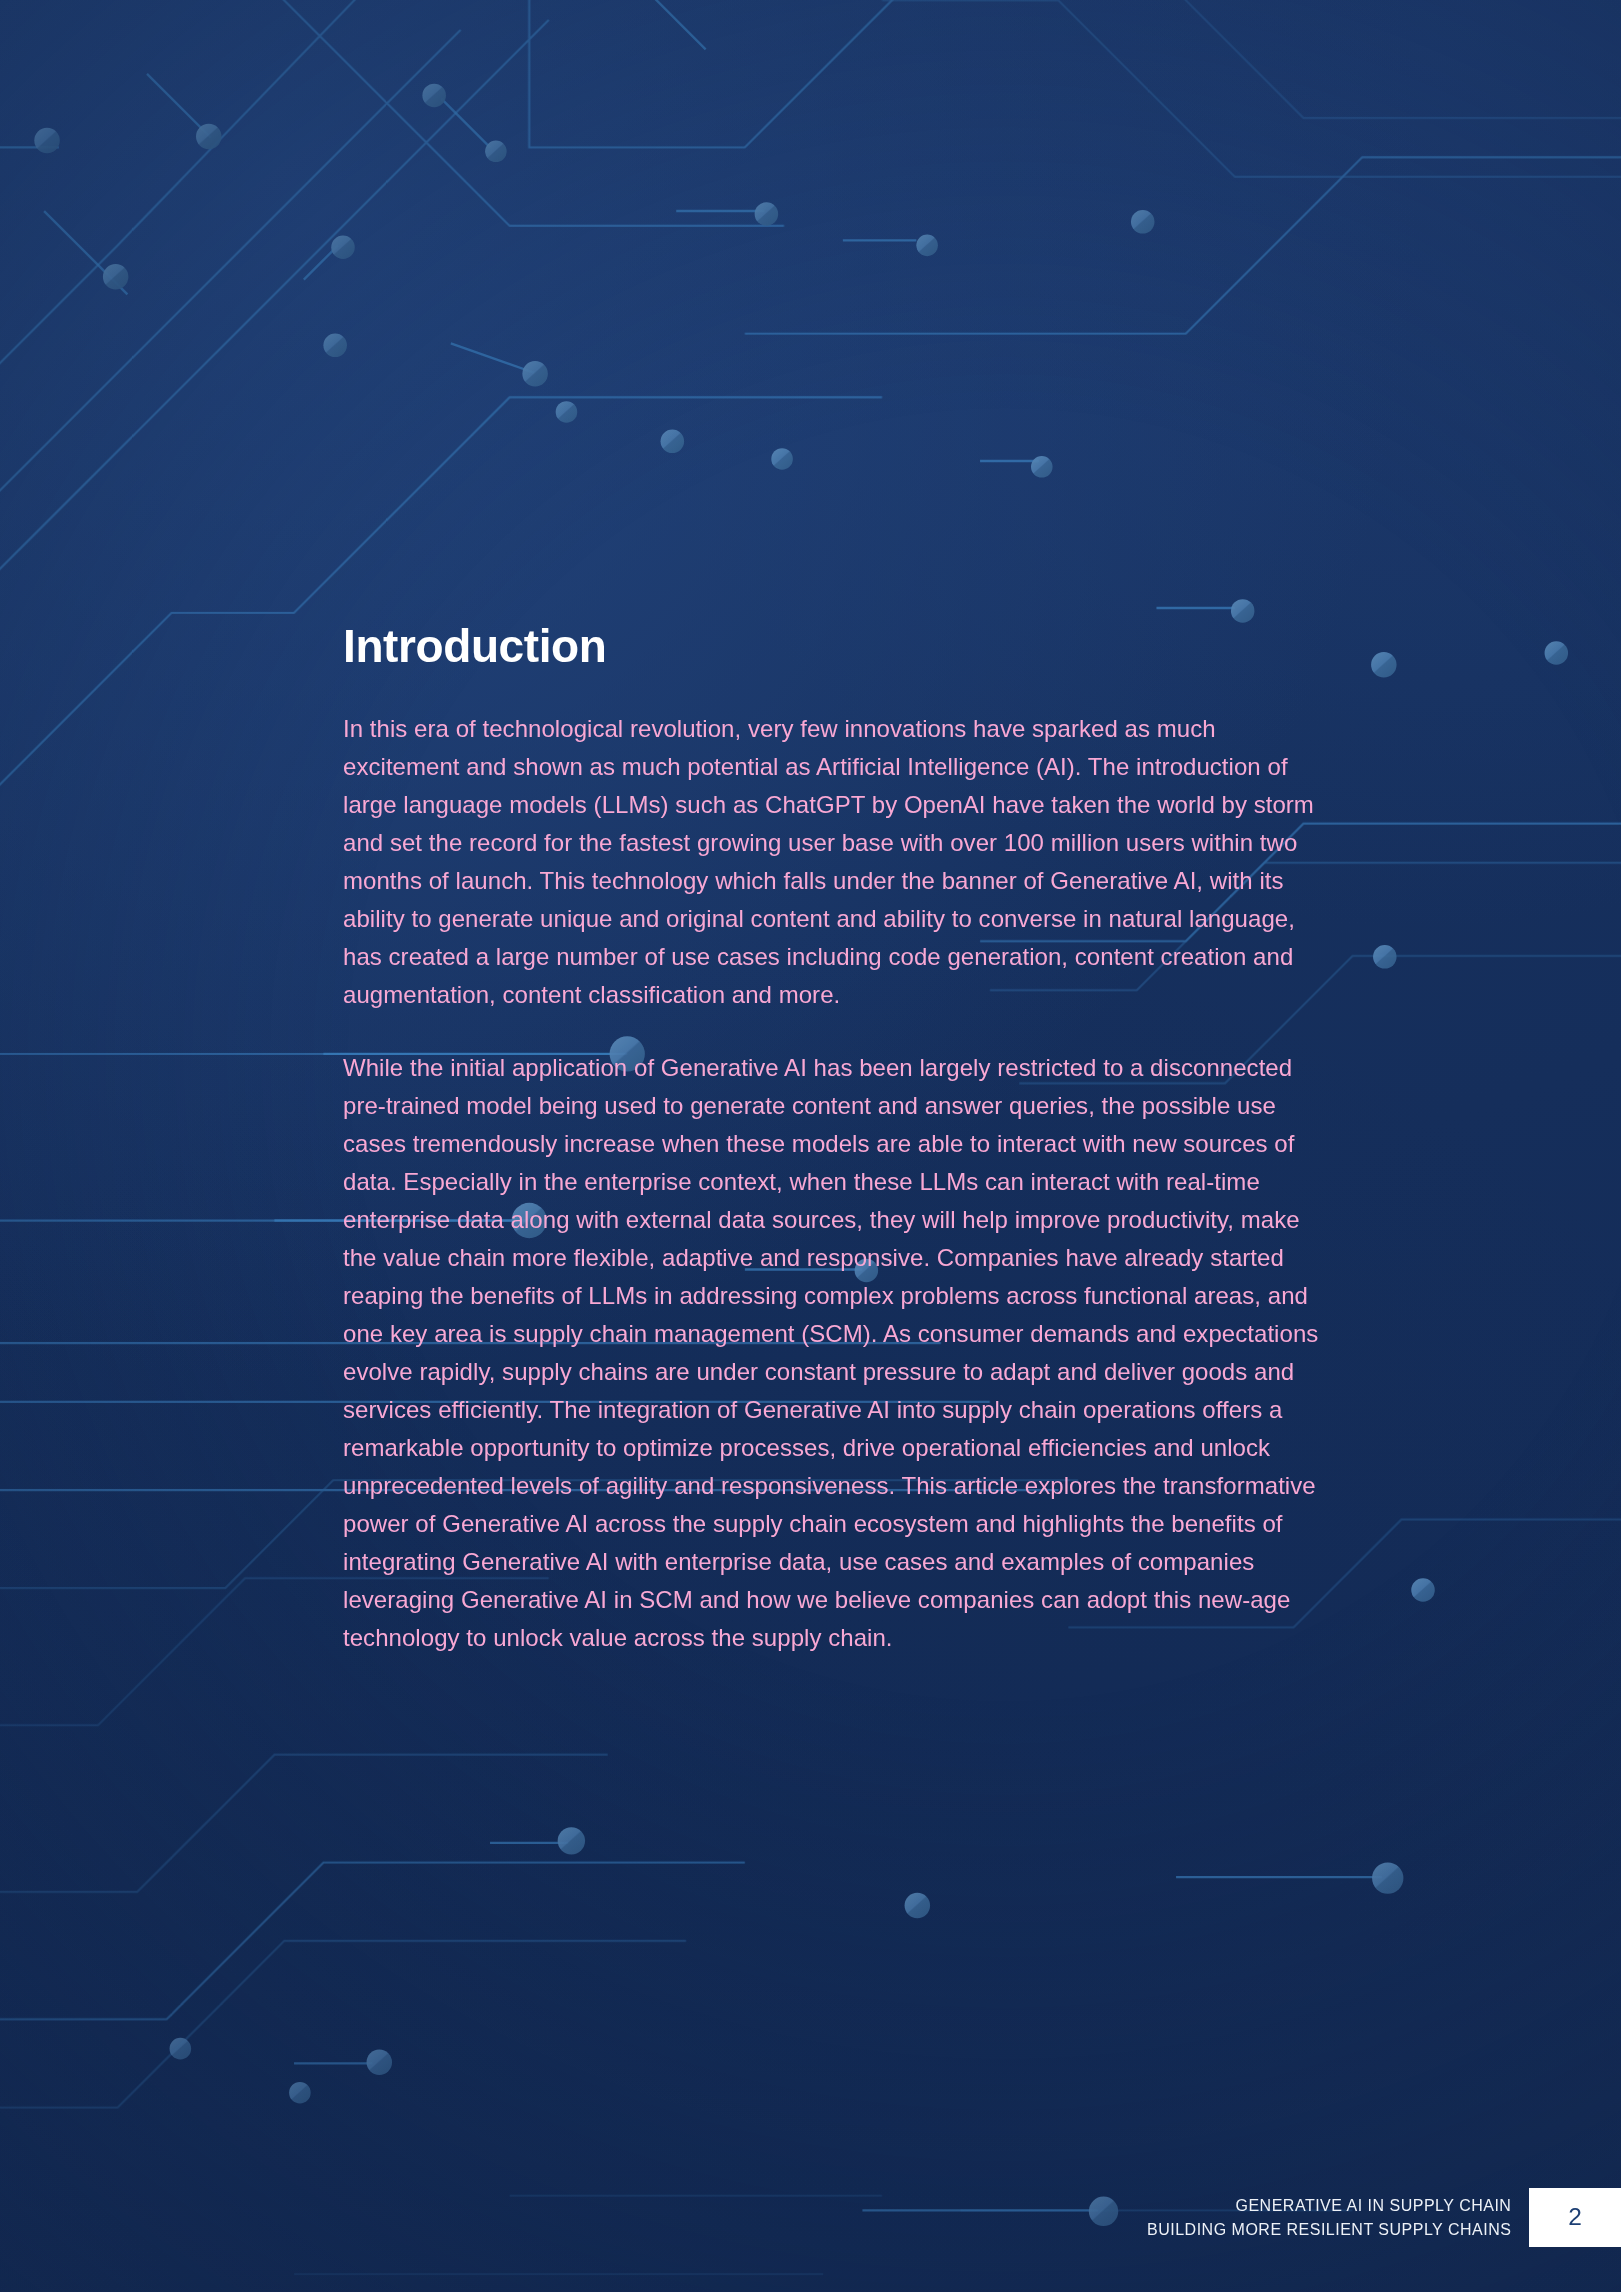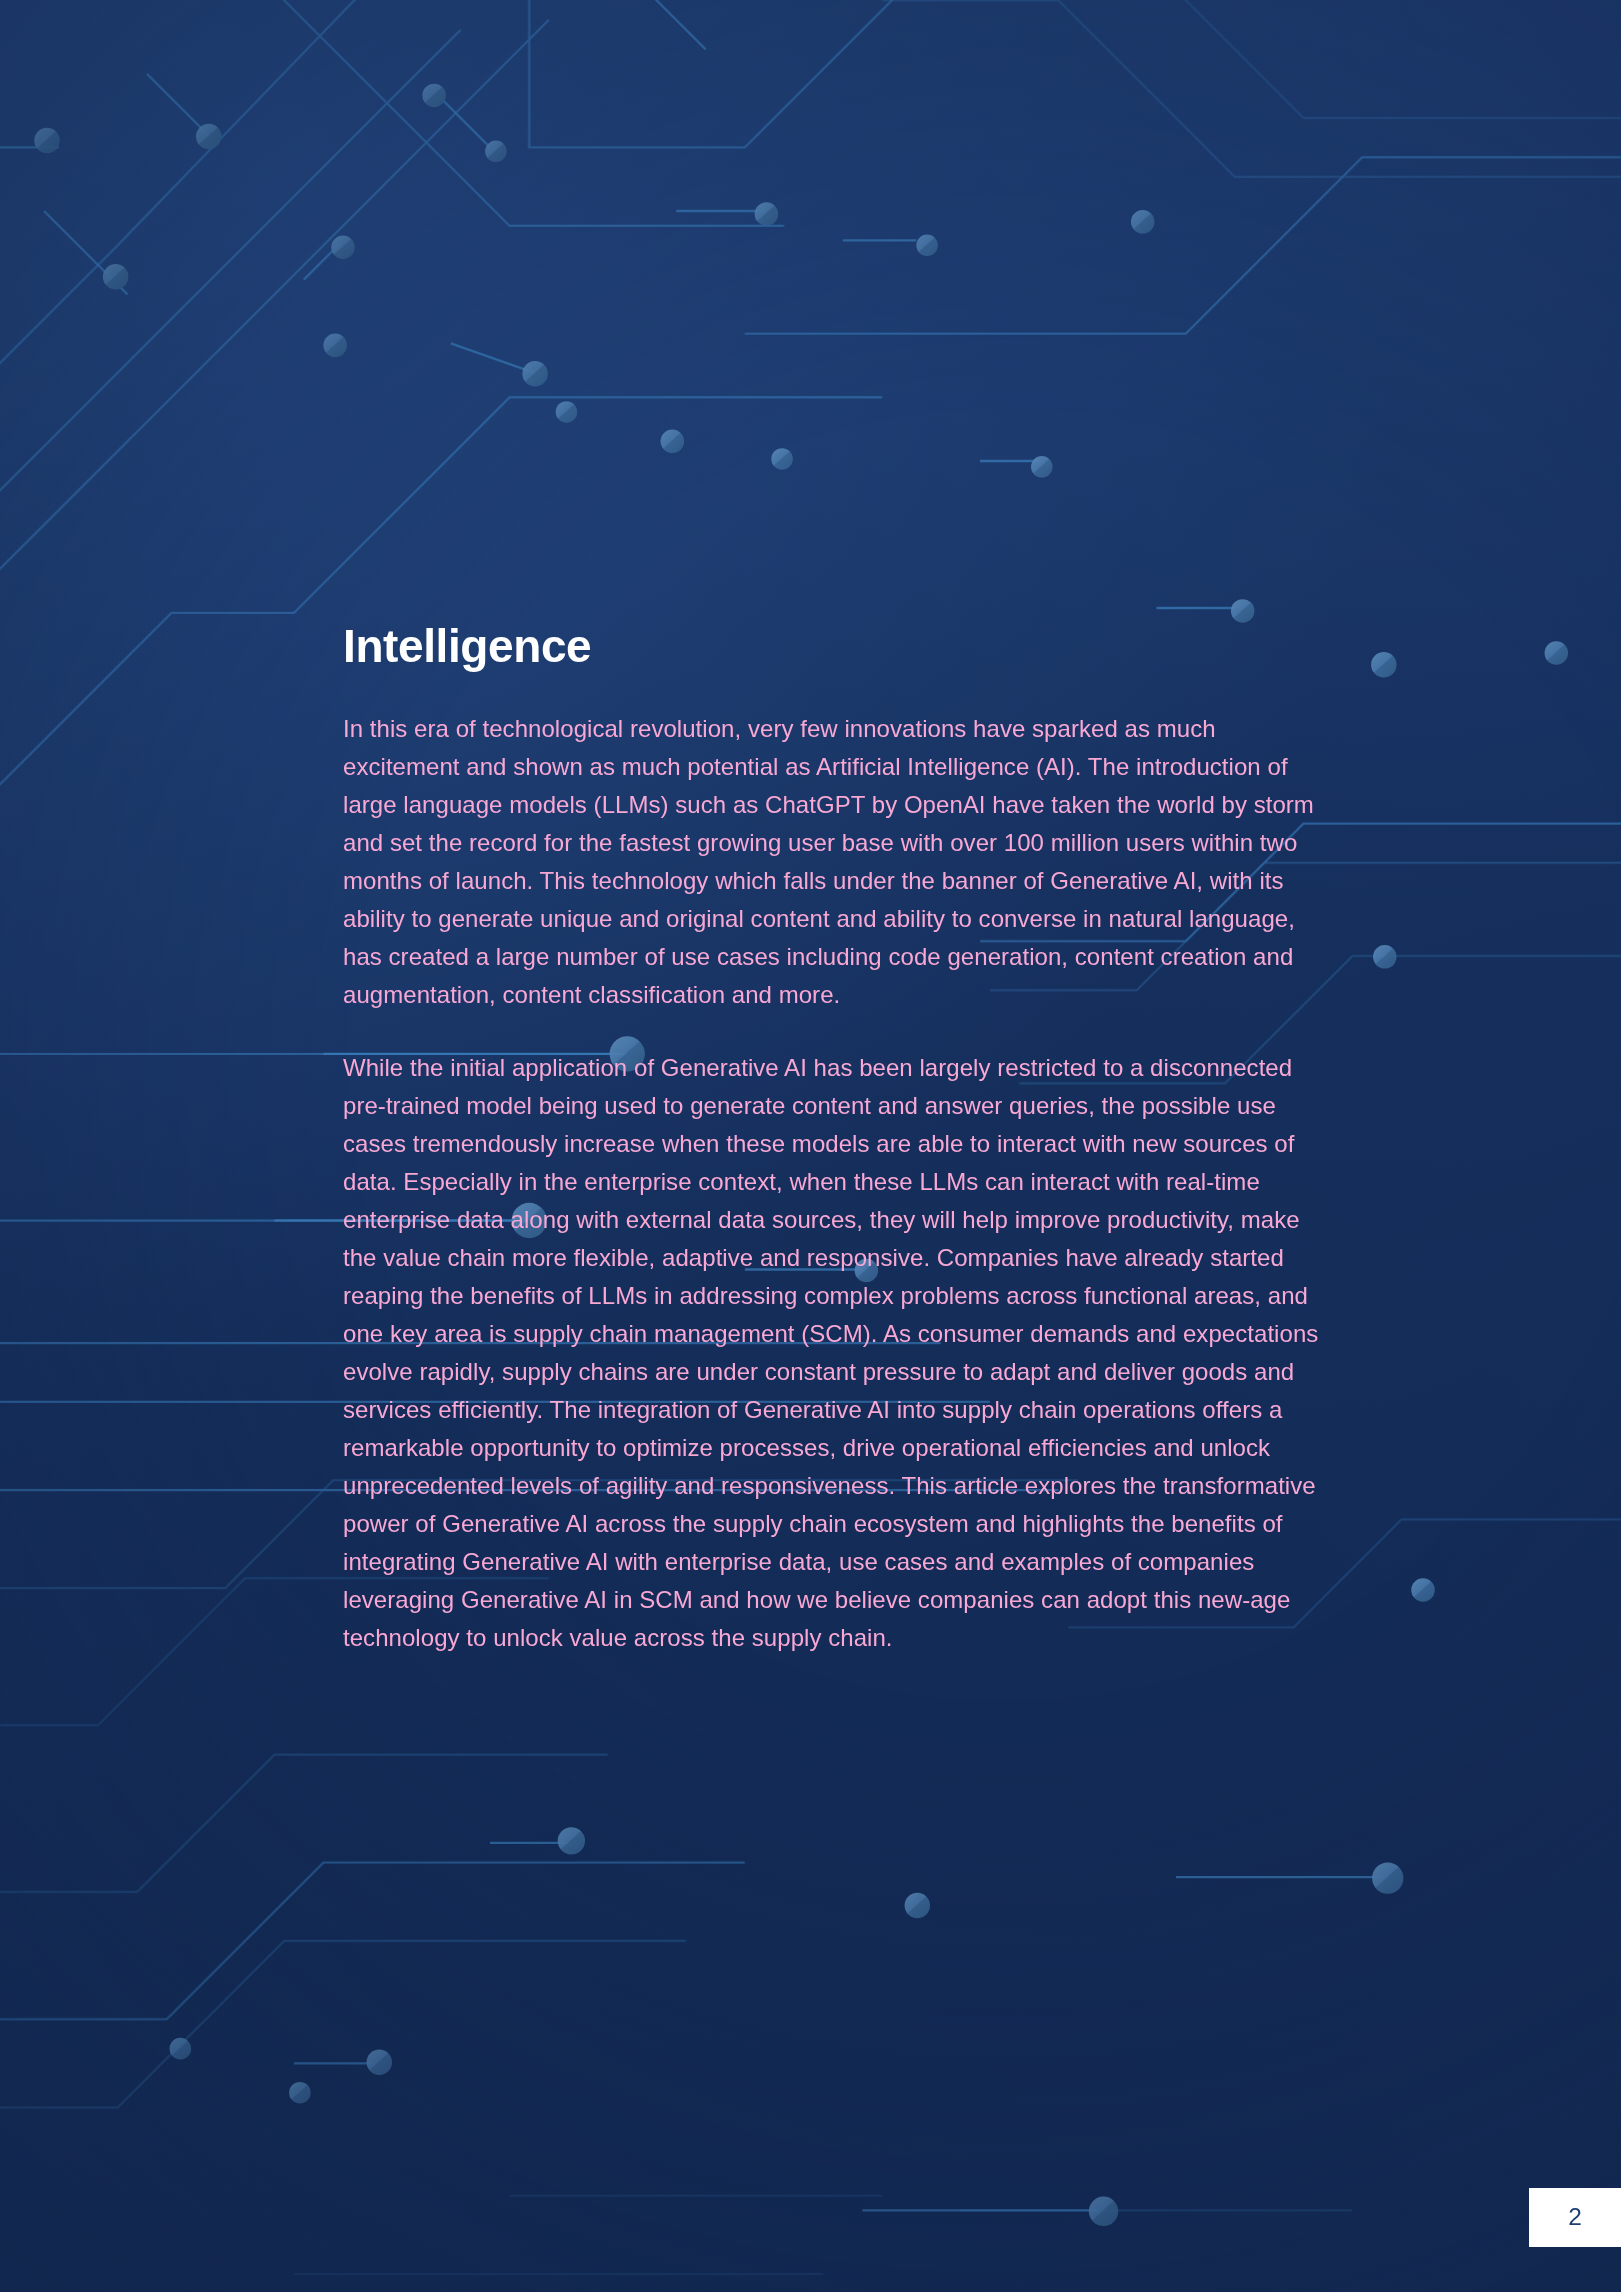--- a/index.html
+++ b/index.html
@@ -212,27 +212,31 @@
         <circle cx="1126" cy="2256" r="15"></circle>
         <circle cx="306" cy="2135" r="11"></circle>
         <circle cx="184" cy="2090" r="11"></circle>
       </g>
     </svg>
   </div>
 
   <div class="bg-vignette"></div>
 
   <div class="content">
-    <h1 class="page-title">Intelligence</h1>
+    <h1 class="page-title">Introduction</h1>
 
     <p class="body-para">In this era of technological revolution, very few innovations have sparked as much excitement and shown as much potential as Artificial Intelligence (AI). The introduction of large language models (LLMs) such as ChatGPT by OpenAI have taken the world by storm and set the record for the fastest growing user base with over 100 million users within two months of launch. This technology which falls under the banner of Generative AI, with its ability to generate unique and original content and ability to converse in natural language, has created a large number of use cases including code generation, content creation and augmentation, content classification and more.</p>
 
     <p class="body-para">While the initial application of Generative AI has been largely restricted to a disconnected pre-trained model being used to generate content and answer queries, the possible use cases tremendously increase when these models are able to interact with new sources of data. Especially in the enterprise context, when these LLMs can interact with real-time enterprise data along with external data sources, they will help improve productivity, make the value chain more flexible, adaptive and responsive. Companies have already started reaping the benefits of LLMs in addressing complex problems across functional areas, and one key area is supply chain management (SCM). As consumer demands and expectations evolve rapidly, supply chains are under constant pressure to adapt and deliver goods and services efficiently. The integration of Generative AI into supply chain operations offers a remarkable opportunity to optimize processes, drive operational efficiencies and unlock unprecedented levels of agility and responsiveness. This article explores the transformative power of Generative AI across the supply chain ecosystem and highlights the benefits of integrating Generative AI with enterprise data, use cases and examples of companies leveraging Generative AI in SCM and how we believe companies can adopt this new-age technology to unlock value across the supply chain.</p>
   </div>
 
   <div class="footer">
+    <div class="footer-lines">
+      <div class="footer-line">GENERATIVE AI IN SUPPLY CHAIN</div>
+      <div class="footer-line">BUILDING MORE RESILIENT SUPPLY CHAINS</div>
+    </div>
     <div class="page-number-box">
       <span class="page-number">2</span>
     </div>
   </div>
 
 </div>
 
 
 </body></html>

